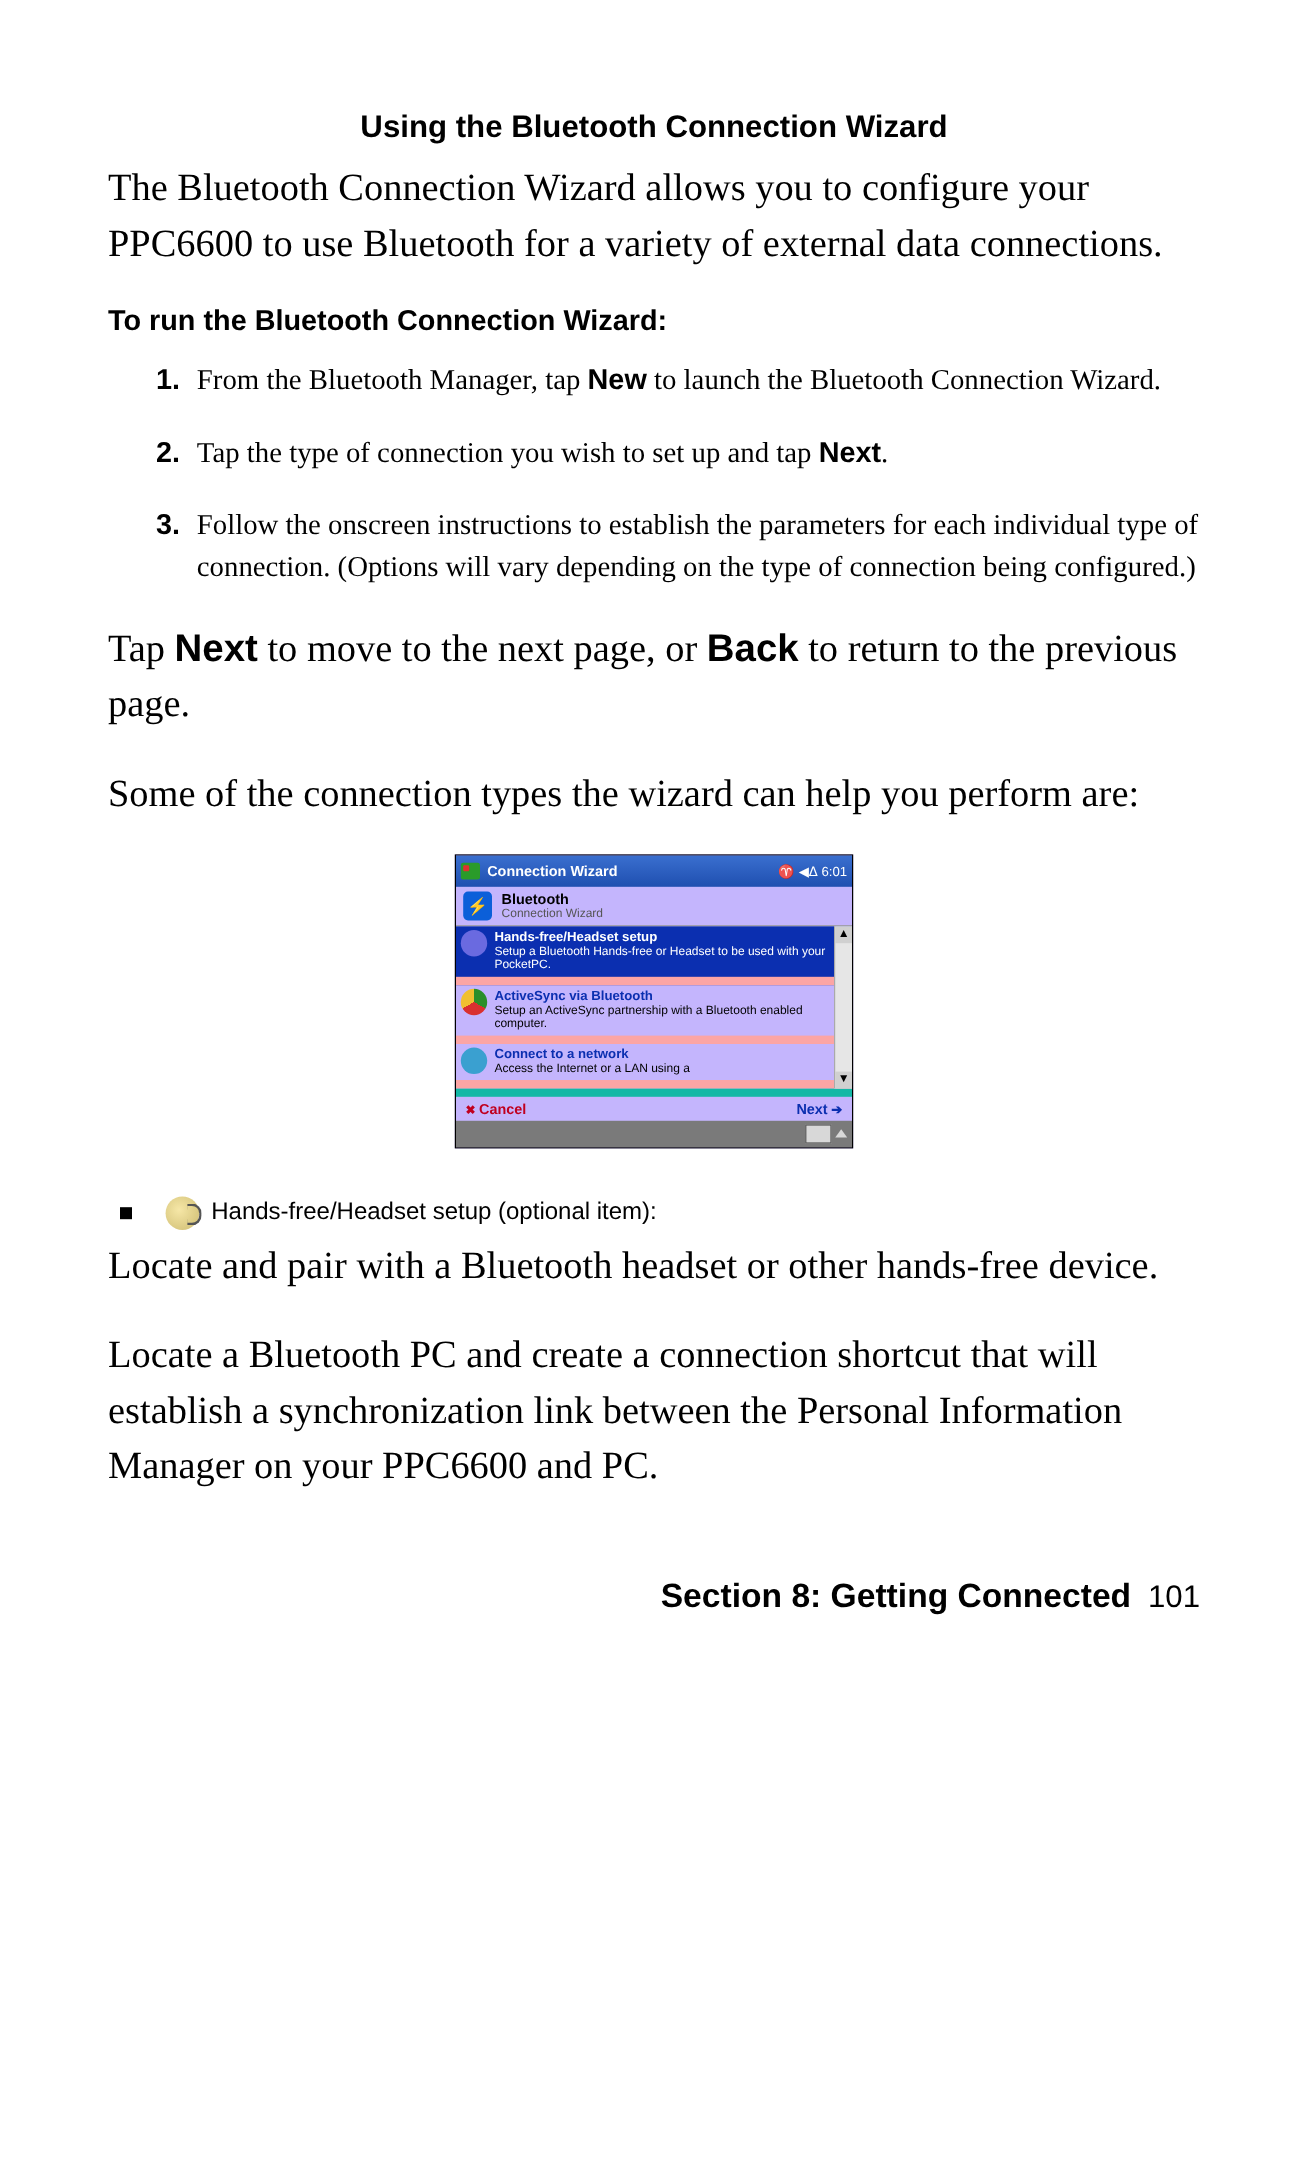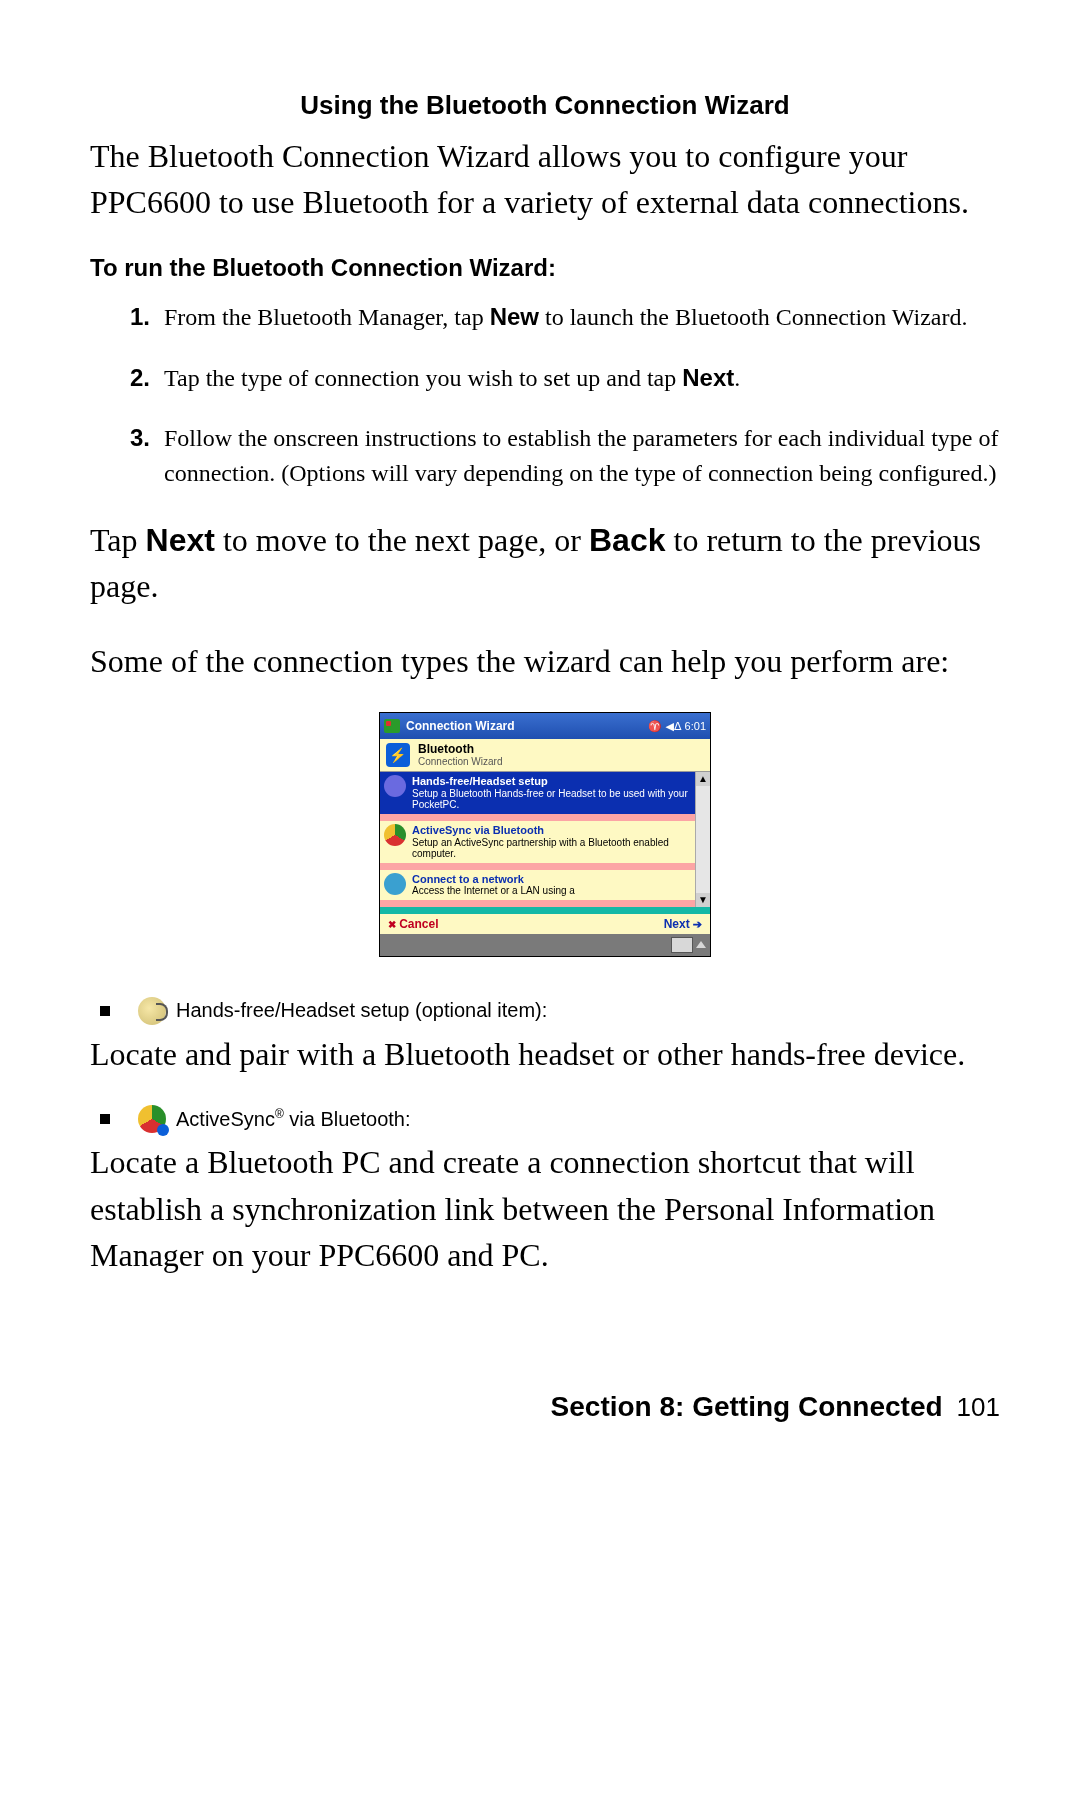--- a/index.html
+++ b/index.html
@@ -61,21 +61,21 @@
     font-weight: bold;
   }
   .screenshot-wrap {
     display: flex;
     justify-content: center;
     margin: 8px 0 40px 0;
   }
   .ppc {
     width: 330px;
     border: 1px solid #000;
-    background: #fef9c3;
+    background: #c4b5fd;
     font-family: Tahoma, Arial, sans-serif;
     font-size: 12px;
   }
   .ppc-titlebar {
     background: linear-gradient(#3a6fcf,#1f4fb0);
     color: #fff;
     display: flex;
     align-items: center;
     padding: 2px 4px;
     height: 22px;
@@ -204,21 +204,20 @@
   .sup { font-size: 0.6em; vertical-align: super; }
   .page-footer {
     display:flex; align-items:baseline; justify-content:flex-end;
     margin-top: 70px;
     font-family: Arial, Helvetica, sans-serif;
   }
   .page-footer .sec {
     font-weight: bold;
     font-size: 28px;
     margin-right: 14px;
-    margin-top: 43px;
   }
   .page-footer .pg {
     font-size: 26px;
   }
 </style>
 </head>
 <body>
 
 <div class="page">
 
@@ -307,27 +306,20 @@
     </div>
   </div>
 
   <div class="bullet-row">
     <span class="sq"></span>
     <span class="ico-small ico-headset"></span>
     <span class="lbl">Hands-free/Headset setup (optional item):</span>
   </div>
   <p class="body">Locate and pair with a Bluetooth headset or other hands-free device.</p>
 
-  <div class="bullet-row">
-    <span class="sq"></span>
-    <span class="ico-small ico-activesync"></span>
-    <span class="lbl">
-      <span>ActiveSync</span><span class="sup">®</span><span> via Bluetooth:</span>
-    </span>
-  </div>
   <p class="body">Locate a Bluetooth PC and create a connection shortcut that will establish a synchronization link between the Personal Information Manager on your PPC6600 and PC.</p>
 
   <div class="page-footer">
     <span class="sec">Section 8: Getting Connected</span>
     <span class="pg">101</span>
   </div>
 
 </div>
 
 </body></html>

